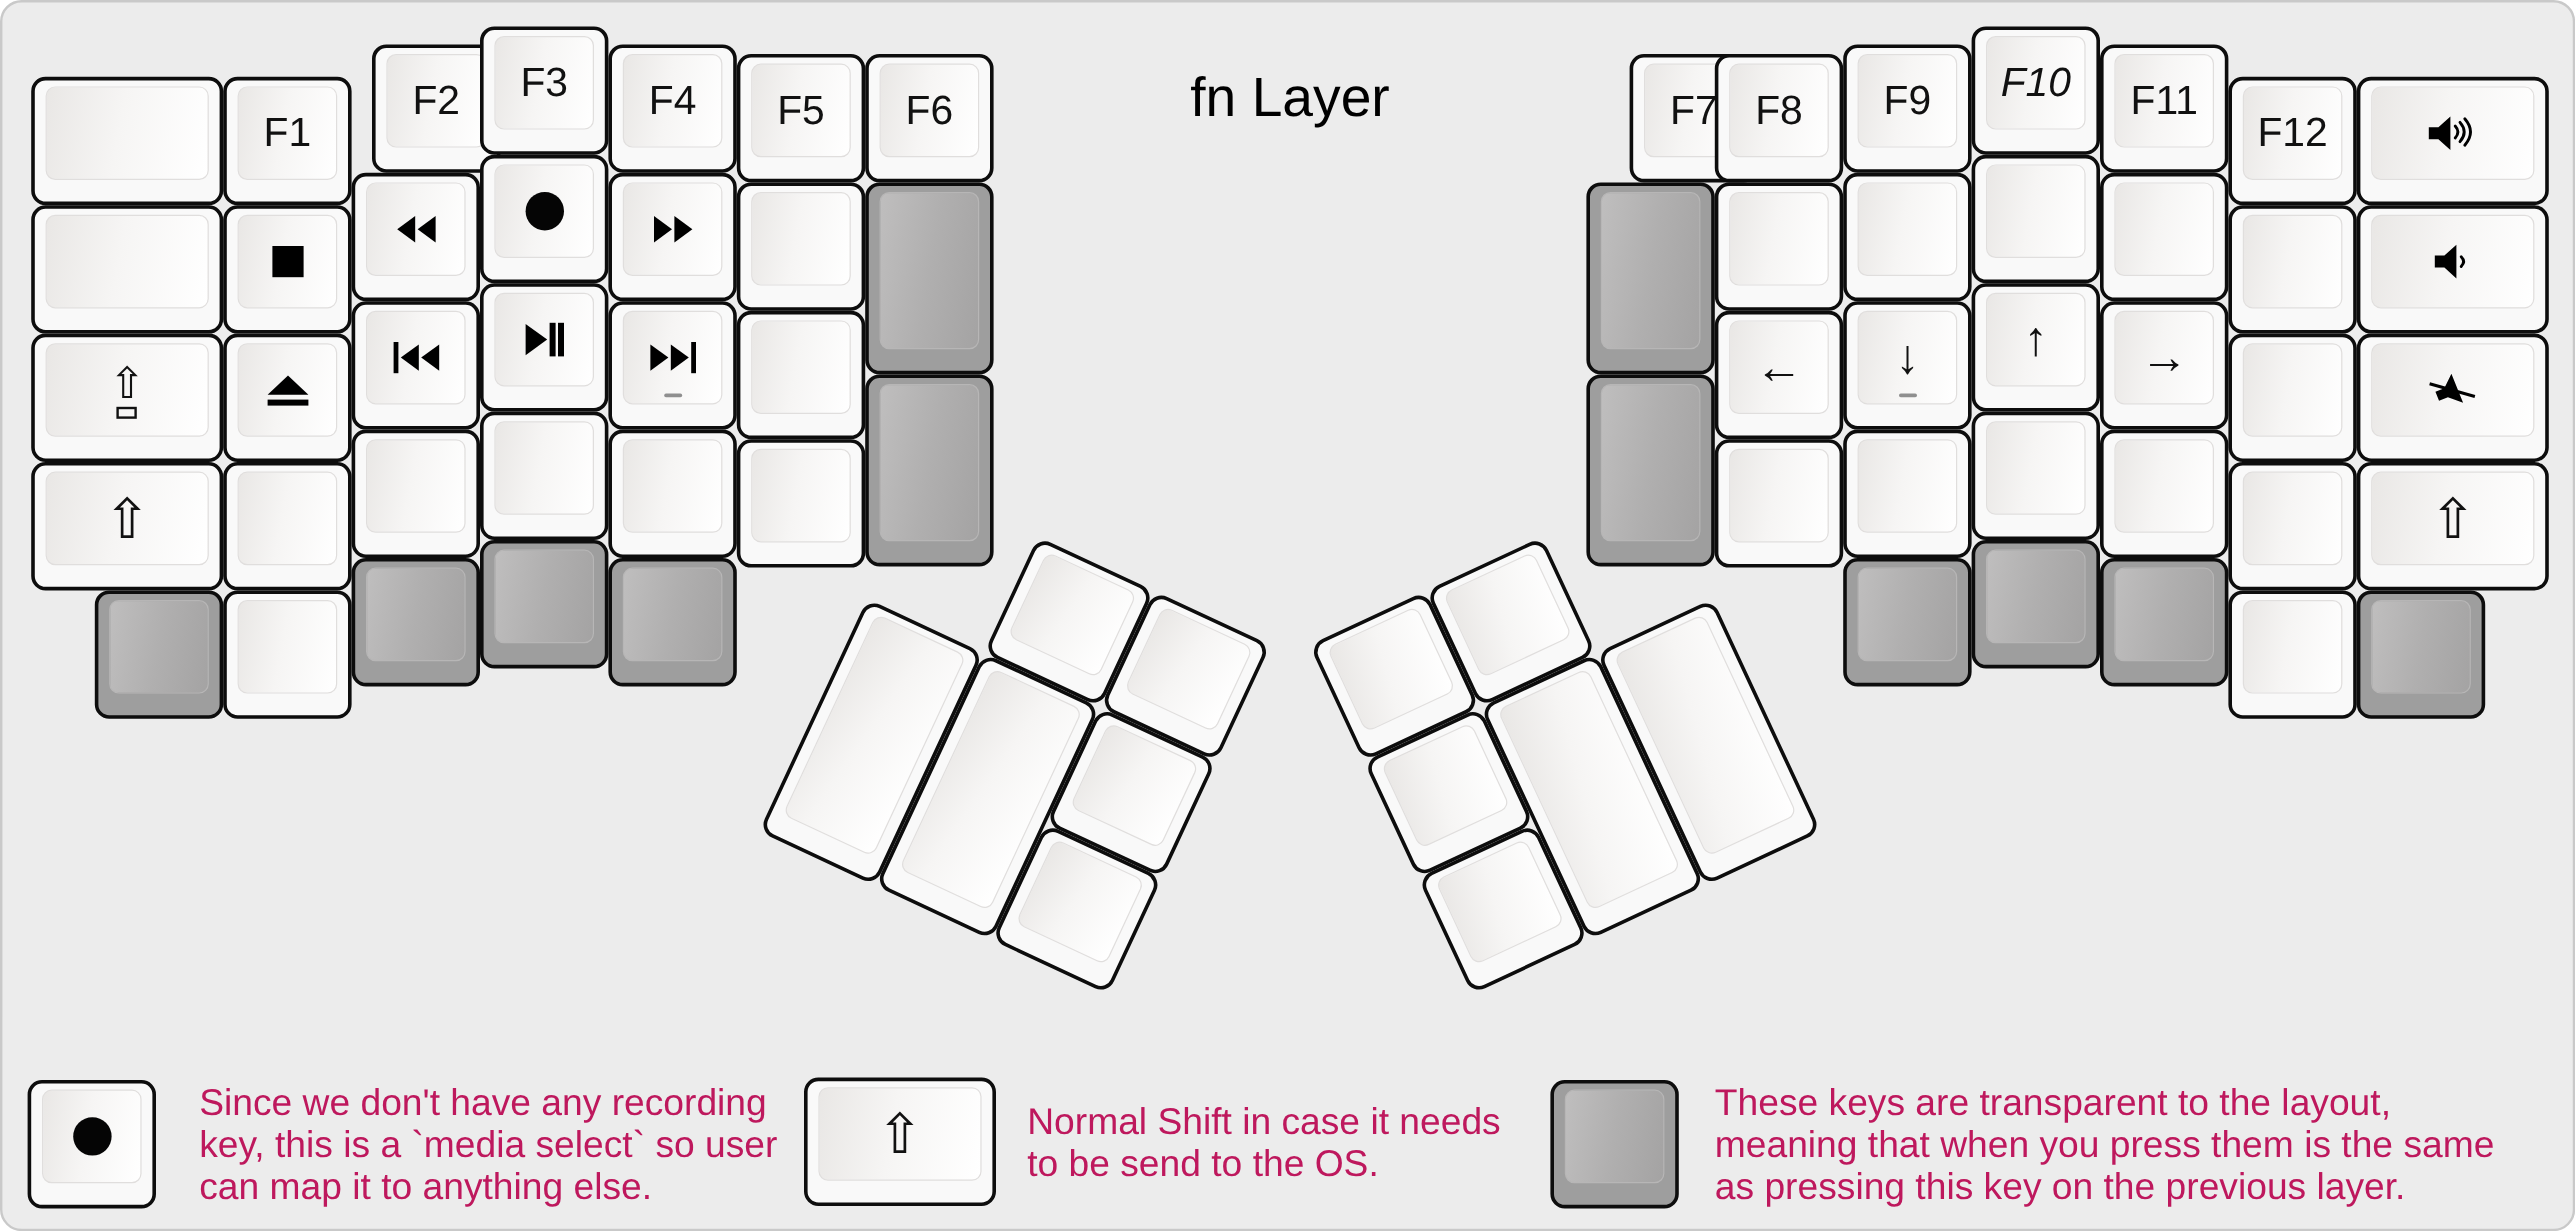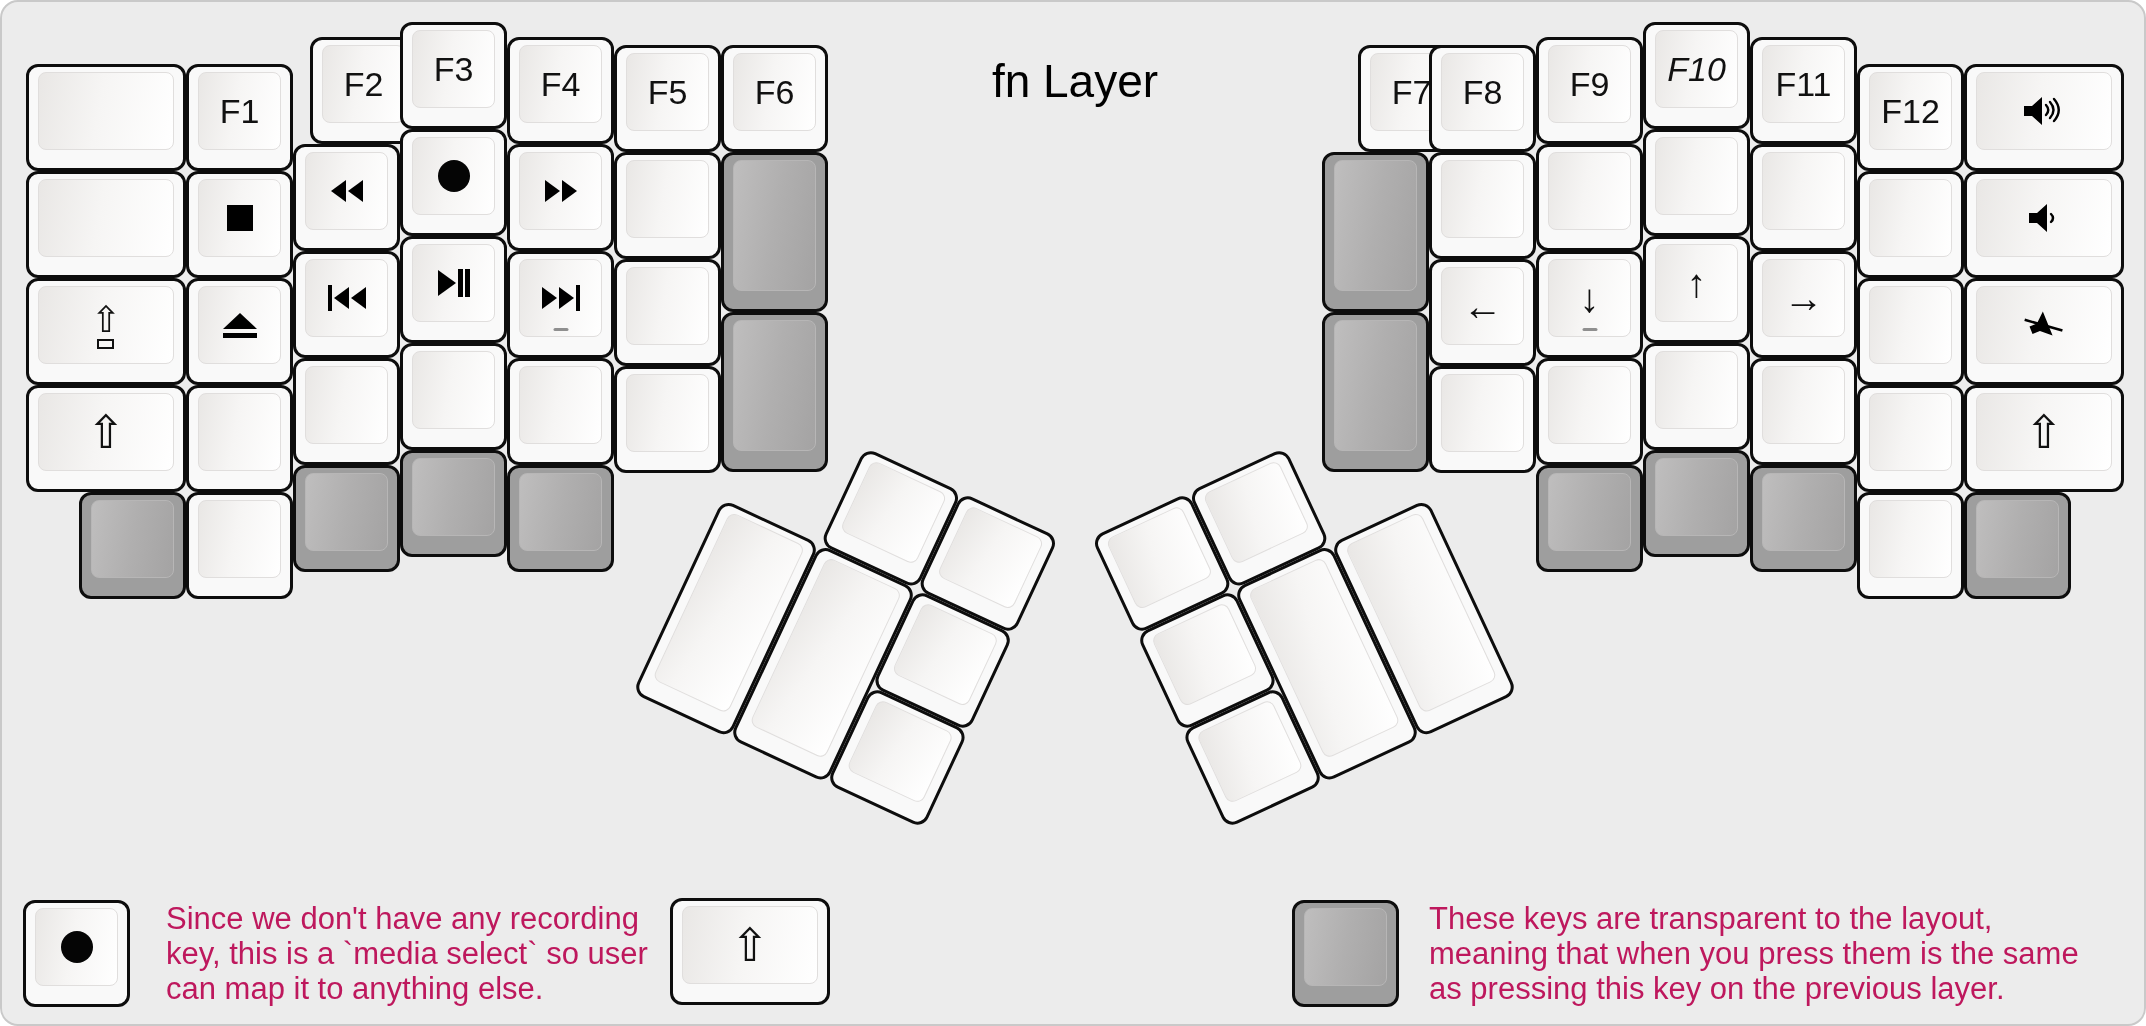--- a/index.html
+++ b/index.html
@@ -404,20 +404,22 @@
 key, this is a `media select` so user
 can map it to anything else.</div>
   </div>
 
   <div class="legend-item" style="left:668px;top:896px;">
     <div class="key legend-key" style="width:160px;height:107px;">
         <div class="top">
           <span class="shift">⇧</span>
         </div>
       </div>
+    <div class="legend-text" style="margin-left:26px;width:470px;">Normal Shift in case it needs
+to be send to the OS.</div>
   </div>
 
   <div class="legend-item" style="left:1290px;top:898px;">
     <div class="key legend-key g" style="width:107px;height:107px;">
         <div class="top"></div>
       </div>
     <div class="legend-text" style="margin-left:30px;width:780px;">These keys are transparent to the layout,
 meaning that when you press them is the same
 as pressing this key on the previous layer.</div>
   </div>

